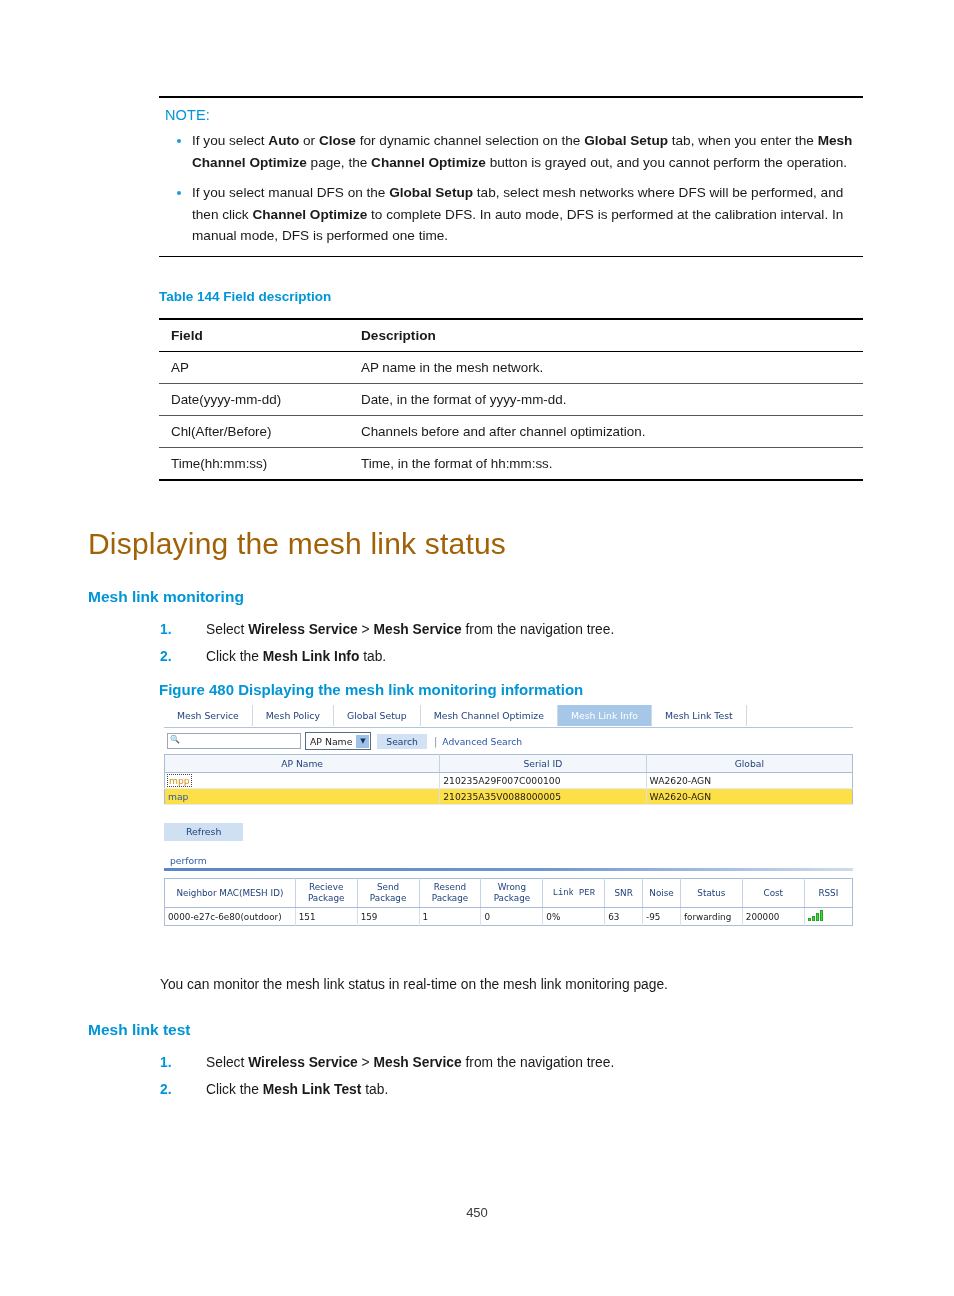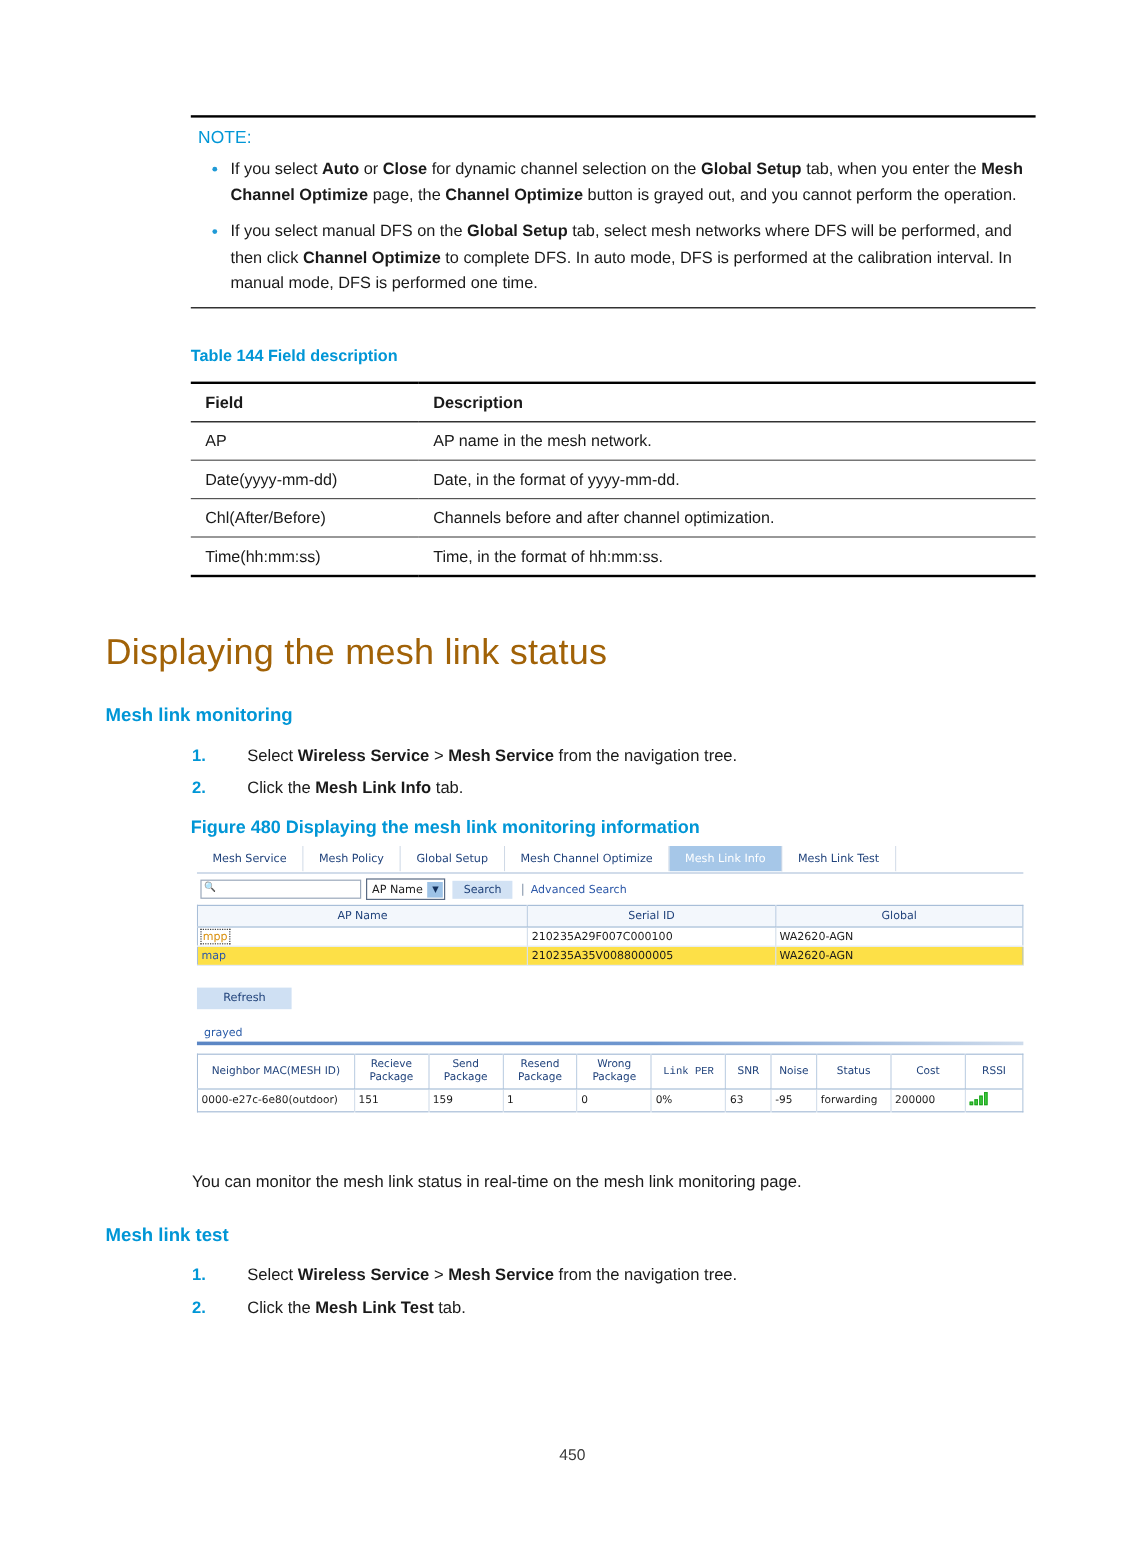--- a/index.html
+++ b/index.html
@@ -485,21 +485,21 @@
             <td>210235A35V0088000005</td>
             <td>WA2620-AGN</td>
           </tr>
         </tbody>
     </table>
 
     <div class="refresh-wrap">
       <span class="refresh-btn">Refresh</span>
     </div>
 
-    <div class="mppinfo-hd">grayed</div>
+    <div class="mppinfo-hd">perform</div>
     <div class="mppinfo-rule"></div>
 
     <table class="detail">
       <thead>
         <tr id="detail-head">
             <th style="width: 19%;">Neighbor MAC(MESH ID)</th>
             <th style="width: 9%;">Recieve Package</th>
             <th style="width: 9%;">Send Package</th>
             <th style="width: 9%;">Resend Package</th>
             <th style="width: 9%;">Wrong Package</th>

